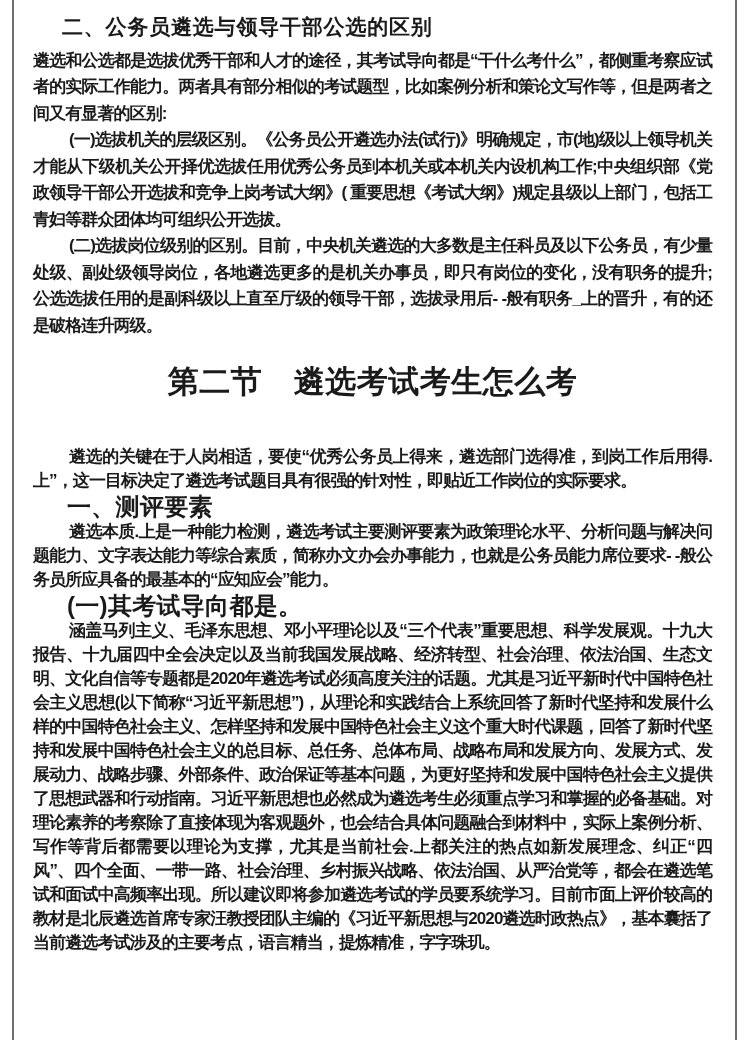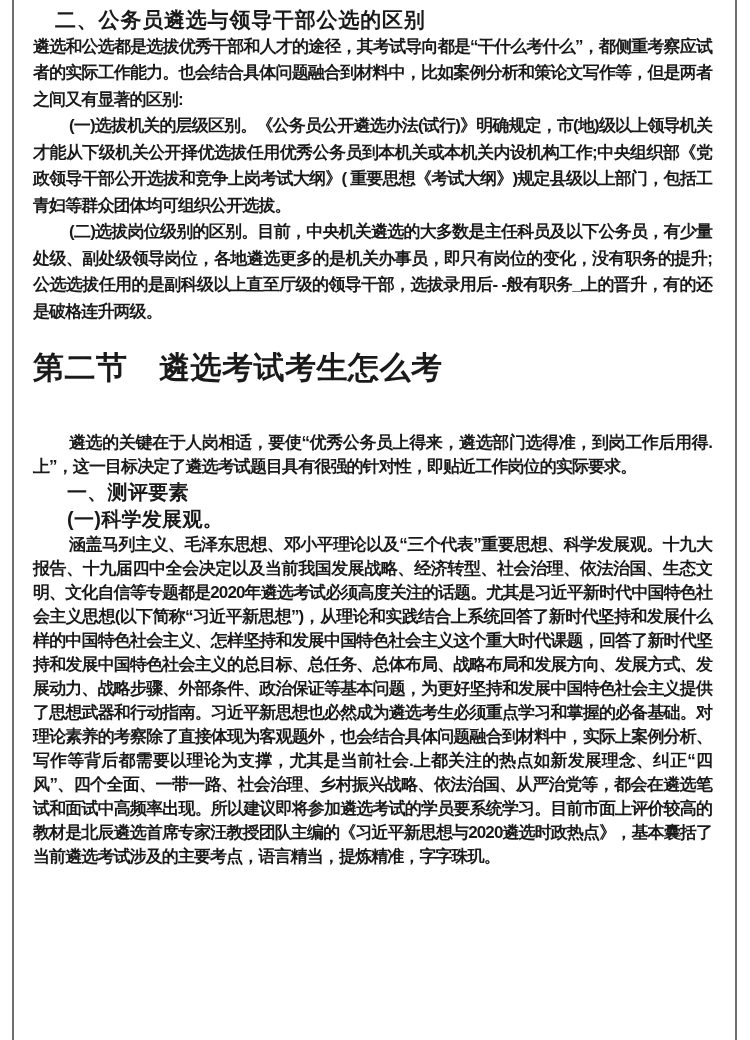--- a/index.html
+++ b/index.html
@@ -40,64 +40,65 @@
     letter-spacing: -0.9px;
     font-weight: 600;
     text-align: justify;
     text-indent: 36px;
     word-break: break-all;
   }
   .sec2 p.body { line-height: 24px; }
   p.body.flush { text-indent: 0; }
 
   h2.heading-num {
-    margin: 0;
+    margin: 7px;
     font-size: 21px;
     font-weight: 900;
     letter-spacing: 0.8px;
     line-height: 26.5px;
     text-indent: 22px;
     white-space: nowrap;
   }
 
   h1.section-title {
     margin: 22px 0 42px 0;
     font-size: 31px;
     font-weight: 900;
     line-height: 42px;
-    text-align: left;
+    text-align: center;
     letter-spacing: 0.5px;
   }
 
   h3.sub-heading {
     margin: 0;
-    font-size: 20px;
+    font-size: 24px;
     font-weight: 900;
     line-height: 27px;
     letter-spacing: 0.3px;
     text-indent: 34px;
     white-space: nowrap;
   }
 </style>
 </head>
 <body>
 
 <div class="page-rule left"></div>
 <div class="page-rule right"></div>
 
 <div class="content">
 
   <div class="sec1">
     <h2 class="heading-num">二、公务员遴选与领导干部公选的区别</h2>
-    <p class="body flush">遴选和公选都是选拔优秀干部和人才的途径，其考试导向都是“干什么考什么”，都侧重考察应试者的实际工作能力。也会结合具体问题融合到材料中，比如案例分析和策论文写作等，但是两者之间又有显著的区别:</p>
+    <p class="body flush">遴选和公选都是选拔优秀干部和人才的途径，其考试导向都是“干什么考什么”，都侧重考察应试者的实际工作能力。两者具有部分相似的考试题型，比如案例分析和策论文写作等，但是两者之间又有显著的区别:</p>
     <p class="body">(一)选拔机关的层级区别。《公务员公开遴选办法(试行)》明确规定，市(地)级以上领导机关才能从下级机关公开择优选拔任用优秀公务员到本机关或本机关内设机构工作;中央组织部《党政领导干部公开选拔和竞争上岗考试大纲》( 重要思想《考试大纲》)规定县级以上部门，包括工青妇等群众团体均可组织公开选拔。</p>
     <p class="body">(二)选拔岗位级别的区别。目前，中央机关遴选的大多数是主任科员及以下公务员，有少量处级、副处级领导岗位，各地遴选更多的是机关办事员，即只有岗位的变化，没有职务的提升;公选选拔任用的是副科级以上直至厅级的领导干部，选拔录用后- -般有职务_上的晋升，有的还是破格连升两级。</p>
   </div>
 
   <div class="sec2">
     <h1 class="section-title">第二节　遴选考试考生怎么考</h1>
     <p class="body">遴选的关键在于人岗相适，要使“优秀公务员上得来，遴选部门选得准，到岗工作后用得.上”，这一目标决定了遴选考试题目具有很强的针对性，即贴近工作岗位的实际要求。</p>
     <h3 class="sub-heading">一、测评要素</h3>
-    <h3 class="sub-heading">(一)科学发展观。</h3>
+    <p class="body">遴选本质.上是一种能力检测，遴选考试主要测评要素为政策理论水平、分析问题与解决问题能力、文字表达能力等综合素质，简称办文办会办事能力，也就是公务员能力席位要求- -般公务员所应具备的最基本的“应知应会”能力。</p>
+    <h3 class="sub-heading">(一)其考试导向都是。</h3>
     <p class="body">涵盖马列主义、毛泽东思想、邓小平理论以及“三个代表”重要思想、科学发展观。十九大报告、十九届四中全会决定以及当前我国发展战略、经济转型、社会治理、依法治国、生态文明、文化自信等专题都是2020年遴选考试必须高度关注的话题。尤其是习近平新时代中国特色社会主义思想(以下简称“习近平新思想”)，从理论和实践结合上系统回答了新时代坚持和发展什么样的中国特色社会主义、怎样坚持和发展中国特色社会主义这个重大时代课题，回答了新时代坚持和发展中国特色社会主义的总目标、总任务、总体布局、战略布局和发展方向、发展方式、发展动力、战略步骤、外部条件、政治保证等基本问题，为更好坚持和发展中国特色社会主义提供了思想武器和行动指南。习近平新思想也必然成为遴选考生必须重点学习和掌握的必备基础。对理论素养的考察除了直接体现为客观题外，也会结合具体问题融合到材料中，实际上案例分析、写作等背后都需要以理论为支撑，尤其是当前社会.上都关注的热点如新发展理念、纠正“四风”、四个全面、一带一路、社会治理、乡村振兴战略、依法治国、从严治党等，都会在遴选笔试和面试中高频率出现。所以建议即将参加遴选考试的学员要系统学习。目前市面上评价较高的教材是北辰遴选首席专家汪教授团队主编的《习近平新思想与2020遴选时政热点》，基本囊括了当前遴选考试涉及的主要考点，语言精当，提炼精准，字字珠玑。</p>
   </div>
 
 </div>
 
 </body></html>

